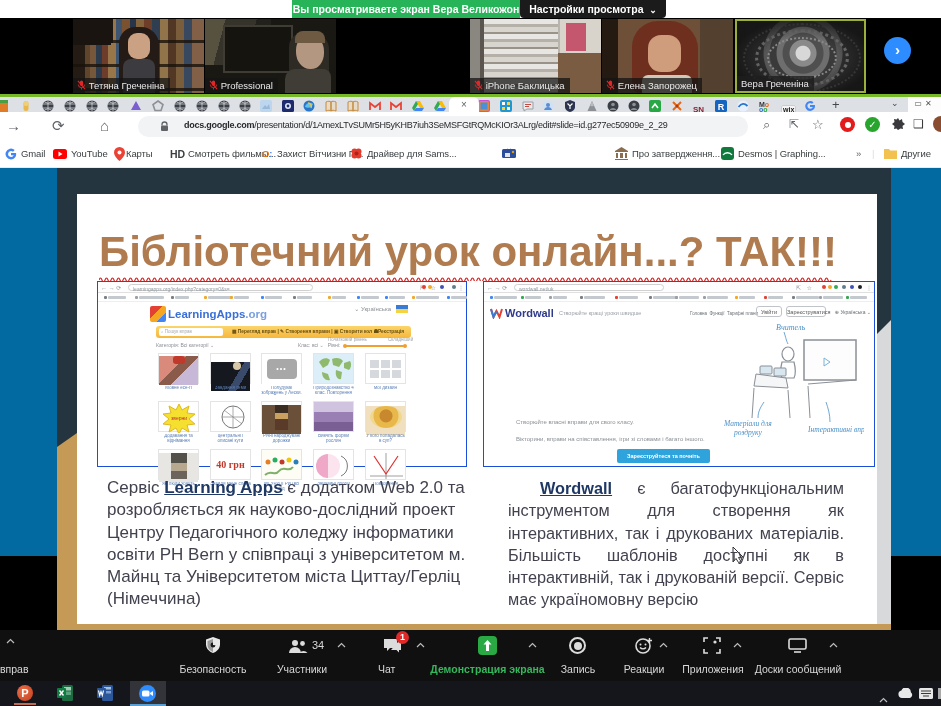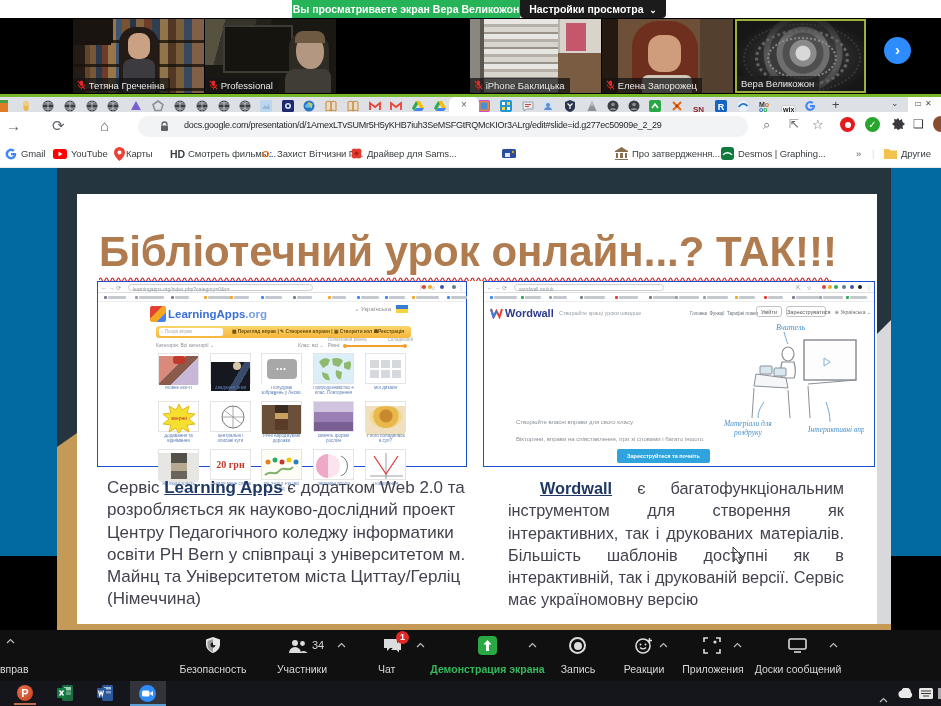--- a/index.html
+++ b/index.html
@@ -127,21 +127,21 @@
           <rect x="3.2" y="0.5" width="3.6" height="6" rx="1.8" fill="#e02828"></rect>
           <path d="M1.5 5a3.5 3.5 0 007 0M5 8.5v2" stroke="#e02828" stroke-width="1" fill="none"></path>
           <path d="M1 1l8 9" stroke="#e02828" stroke-width="1.2"></path>
         </svg> Елена Запорожец</div>
     </div>
 <div class="thumb" style="left:735px; border:2px solid #9aaf3c; background:radial-gradient(circle at 52% 46%, #d8d8d8 0 7px, #8a8a8a 8px 13px, #4f4f4f 14px 20px, #6e6e6e 21px 26px, #3a3a3a 27px 33px, #565656 34px 39px, #2e2e2e 40px 100%);">
 <div style="position:absolute;left:18px;top:8px;width:94px;height:58px;border-radius:50%;border:3px dotted #777;"></div>
 <div style="position:absolute;left:30px;top:16px;width:70px;height:42px;border-radius:50%;border:2px dotted #8a8a8a;"></div>
 <div style="position:absolute;left:6px;top:2px;width:118px;height:70px;border-radius:50%;border:2px dotted #555;"></div>
 <div style="position:absolute;left:0;top:0;width:131px;height:74px;background:radial-gradient(ellipse at 50% 50%, rgba(0,0,0,0) 0 40%, rgba(10,10,10,.65) 75%);"></div>
-<div class="vlabel" style="background:rgba(30,30,30,.8);">Вера Великожон</div>
+<div class="vlabel" style="background:rgba(30,30,30,.8);">Вера Греченіна</div>
     </div>
 </div>
 <div class="abs" id="nextbtn">›</div>
 
 <div class="abs" id="shareline"></div>
 <div class="abs" id="tabstrip">
   <div style="position:absolute; left:-4px; top:1px; width:12px; height:12px;"><svg width="12" height="12" viewBox="0 0 12 12">
         <rect width="12" height="12" fill="#4a9e44"></rect>
         <rect x="3" y="3" width="9" height="9" fill="#e07c28"></rect>
       </svg></div>
@@ -291,21 +291,21 @@
 </div>
 <div class="abs" id="addrbar">
   <div class="abs" id="addrpill"></div>
   <span class="navico" style="left:6px;">→</span>
   <span class="navico" style="left:52px;">⟳</span>
   <span class="navico" style="left:100px;">⌂</span>
   <svg class="abs" style="left:160px; top:9px;" width="9" height="11" viewBox="0 0 9 11">
       <path d="M2 4.5V3.5a2.5 2.5 0 015 0v1" fill="none" stroke="#5f6368" stroke-width="1.3"></path>
       <rect x="1" y="4.5" width="7" height="5.5" rx="1" fill="#5f6368"></rect>
     </svg>
-  <div class="abs" id="urltext"><b style="font-weight:normal;">docs.google.com</b>/presentation/d/1AmexLTvSUMr5H5yKHB7iuh3SeMSFGtRQMcKIOr3ALrg/edit#slide=id.g277ec50909e_2_29</div>
+  <div class="abs" id="urltext"><b style="font-weight:bold;">docs.google.com</b>/presentation/d/1AmexLTvSUMr5H5yKHB7iuh3SeMSFGtRQMcKIOr3ALrg/edit#slide=id.g277ec50909e_2_29</div>
   <span class="navico" style="left:763px; font-size:13px;">⌕</span>
   <span class="navico" style="left:789px; font-size:12px;">⇱</span>
   <span class="navico" style="left:812px; font-size:13px;">☆</span>
   <div class="abs" style="left:840px; top:5px; width:15px; height:15px; border-radius:50%; background:#e21c1c;">
       <div style="position:absolute;left:4.5px;top:4.5px;width:6px;height:6px;border-radius:50%;background:#fff;"></div>
     </div>
   <div class="abs" style="left:865px; top:5px; width:15px; height:15px; border-radius:50%; background:#27a52c; color:#fff; font-size:10px; line-height:15px; text-align:center;">✓</div>
   <div class="abs" style="left:891px; top:5px; width:14px; height:14px; color:#333;"><svg width="14" height="14" viewBox="0 0 14 14">
         <path d="M7 1l1.5 2.5L11 2l.5 3L14 7l-2.5 2 .5 3-2.5-.5L7 13 5.5 11.5 3 12l.5-3L1 7l2.5-2L3 2l2.5.5z" fill="#3a3a3e"></path>
       </svg></div>
@@ -521,21 +521,21 @@
 <div class="tile" style="left:60px; top:167px;">
           <div class="timg">
             <div style="width:100%;height:100%;background:#e8e6e2;">
               <div style="width:16px;height:26px;margin:3px auto 0;background:linear-gradient(#54504a 0 38%,#b8a890 38% 70%,#6a645c 70%);"></div>
             </div>
           </div>
           <div class="tcap">які люди хочуть</div>
         </div>
         <div class="tile" style="left:112px; top:167px;">
           <div class="timg">
-            <div style="width:100%;height:100%;background:#fff;color:#c0392b;font-weight:bold;font-size:10px;text-align:center;line-height:30px;font-family:'Liberation Serif',serif;">20 грн</div>
+            <div style="width:100%;height:100%;background:#fff;color:#c0392b;font-weight:bold;font-size:10px;text-align:center;line-height:30px;font-family:'Liberation Serif',serif;">40 грн</div>
           </div>
           <div class="tcap">Знайди мене слова</div>
         </div>
         <div class="tile" style="left:163px; top:167px;">
           <div class="timg">
             <div style="width:100%;height:100%;background:#fdfdf5;"><svg width="41" height="31" viewBox="0 0 41 31">
                 <circle cx="6" cy="12" r="2.5" fill="#e67e22"></circle>
                 <circle cx="13" cy="10" r="2.5" fill="#27ae60"></circle>
                 <circle cx="20" cy="12" r="2.5" fill="#c0392b"></circle>
                 <circle cx="27" cy="10" r="2.5" fill="#f1c40f"></circle>

